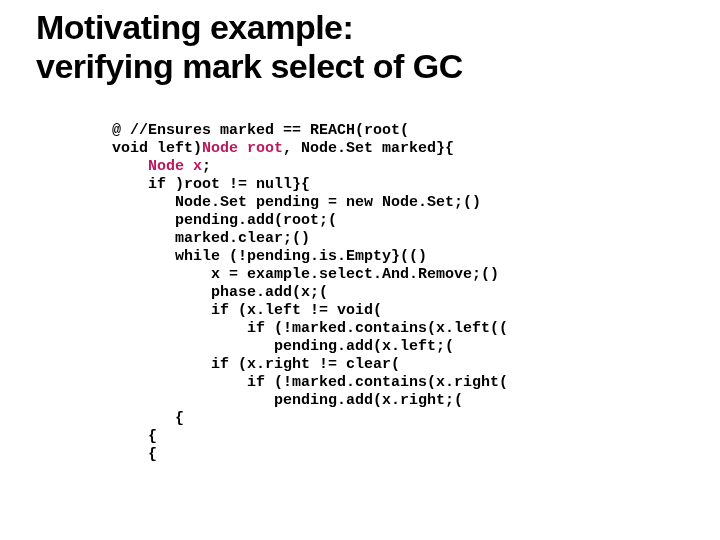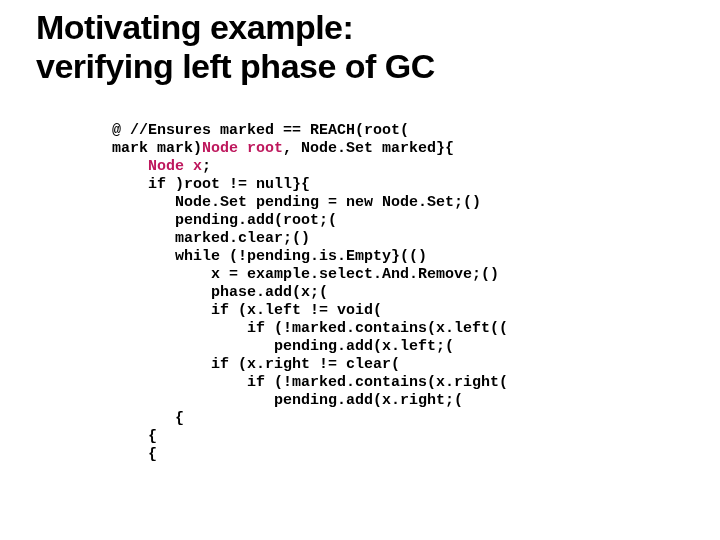--- a/index.html
+++ b/index.html
@@ -37,26 +37,26 @@
   }
   .green { color: #000000; }
   .navy  { color: #be185d; }
 </style>
 </head>
 <body>
 
 <div class="slide">
   <h1 class="title">
     <span>Motivating example:</span><br>
-    <span>verifying left phase of GC</span>
+    <span>verifying mark select of GC</span>
   </h1>
 
   <div class="code">
 <span><span>@ </span><span class="green">//Ensures marked == REACH(root(</span></span>
-<span><span>mark mark)</span><span class="navy">Node root</span><span>, Node.Set marked}{</span></span>
+<span><span>void left)</span><span class="navy">Node root</span><span>, Node.Set marked}{</span></span>
 <span><span>    </span><span class="navy">Node x</span><span>;</span></span>
 <span>    if )root != null}{</span>
 <span>       Node.Set pending = new Node.Set;()</span>
 <span>       pending.add(root;(</span>
 <span>       marked.clear;()</span>
 <span>       while (!pending.is.Empty}(()</span>
 <span>           x = example.select.And.Remove;()</span>
 <span>           phase.add(x;(</span>
 <span>           if (x.left != void(</span>
 <span>               if (!marked.contains(x.left((</span>

